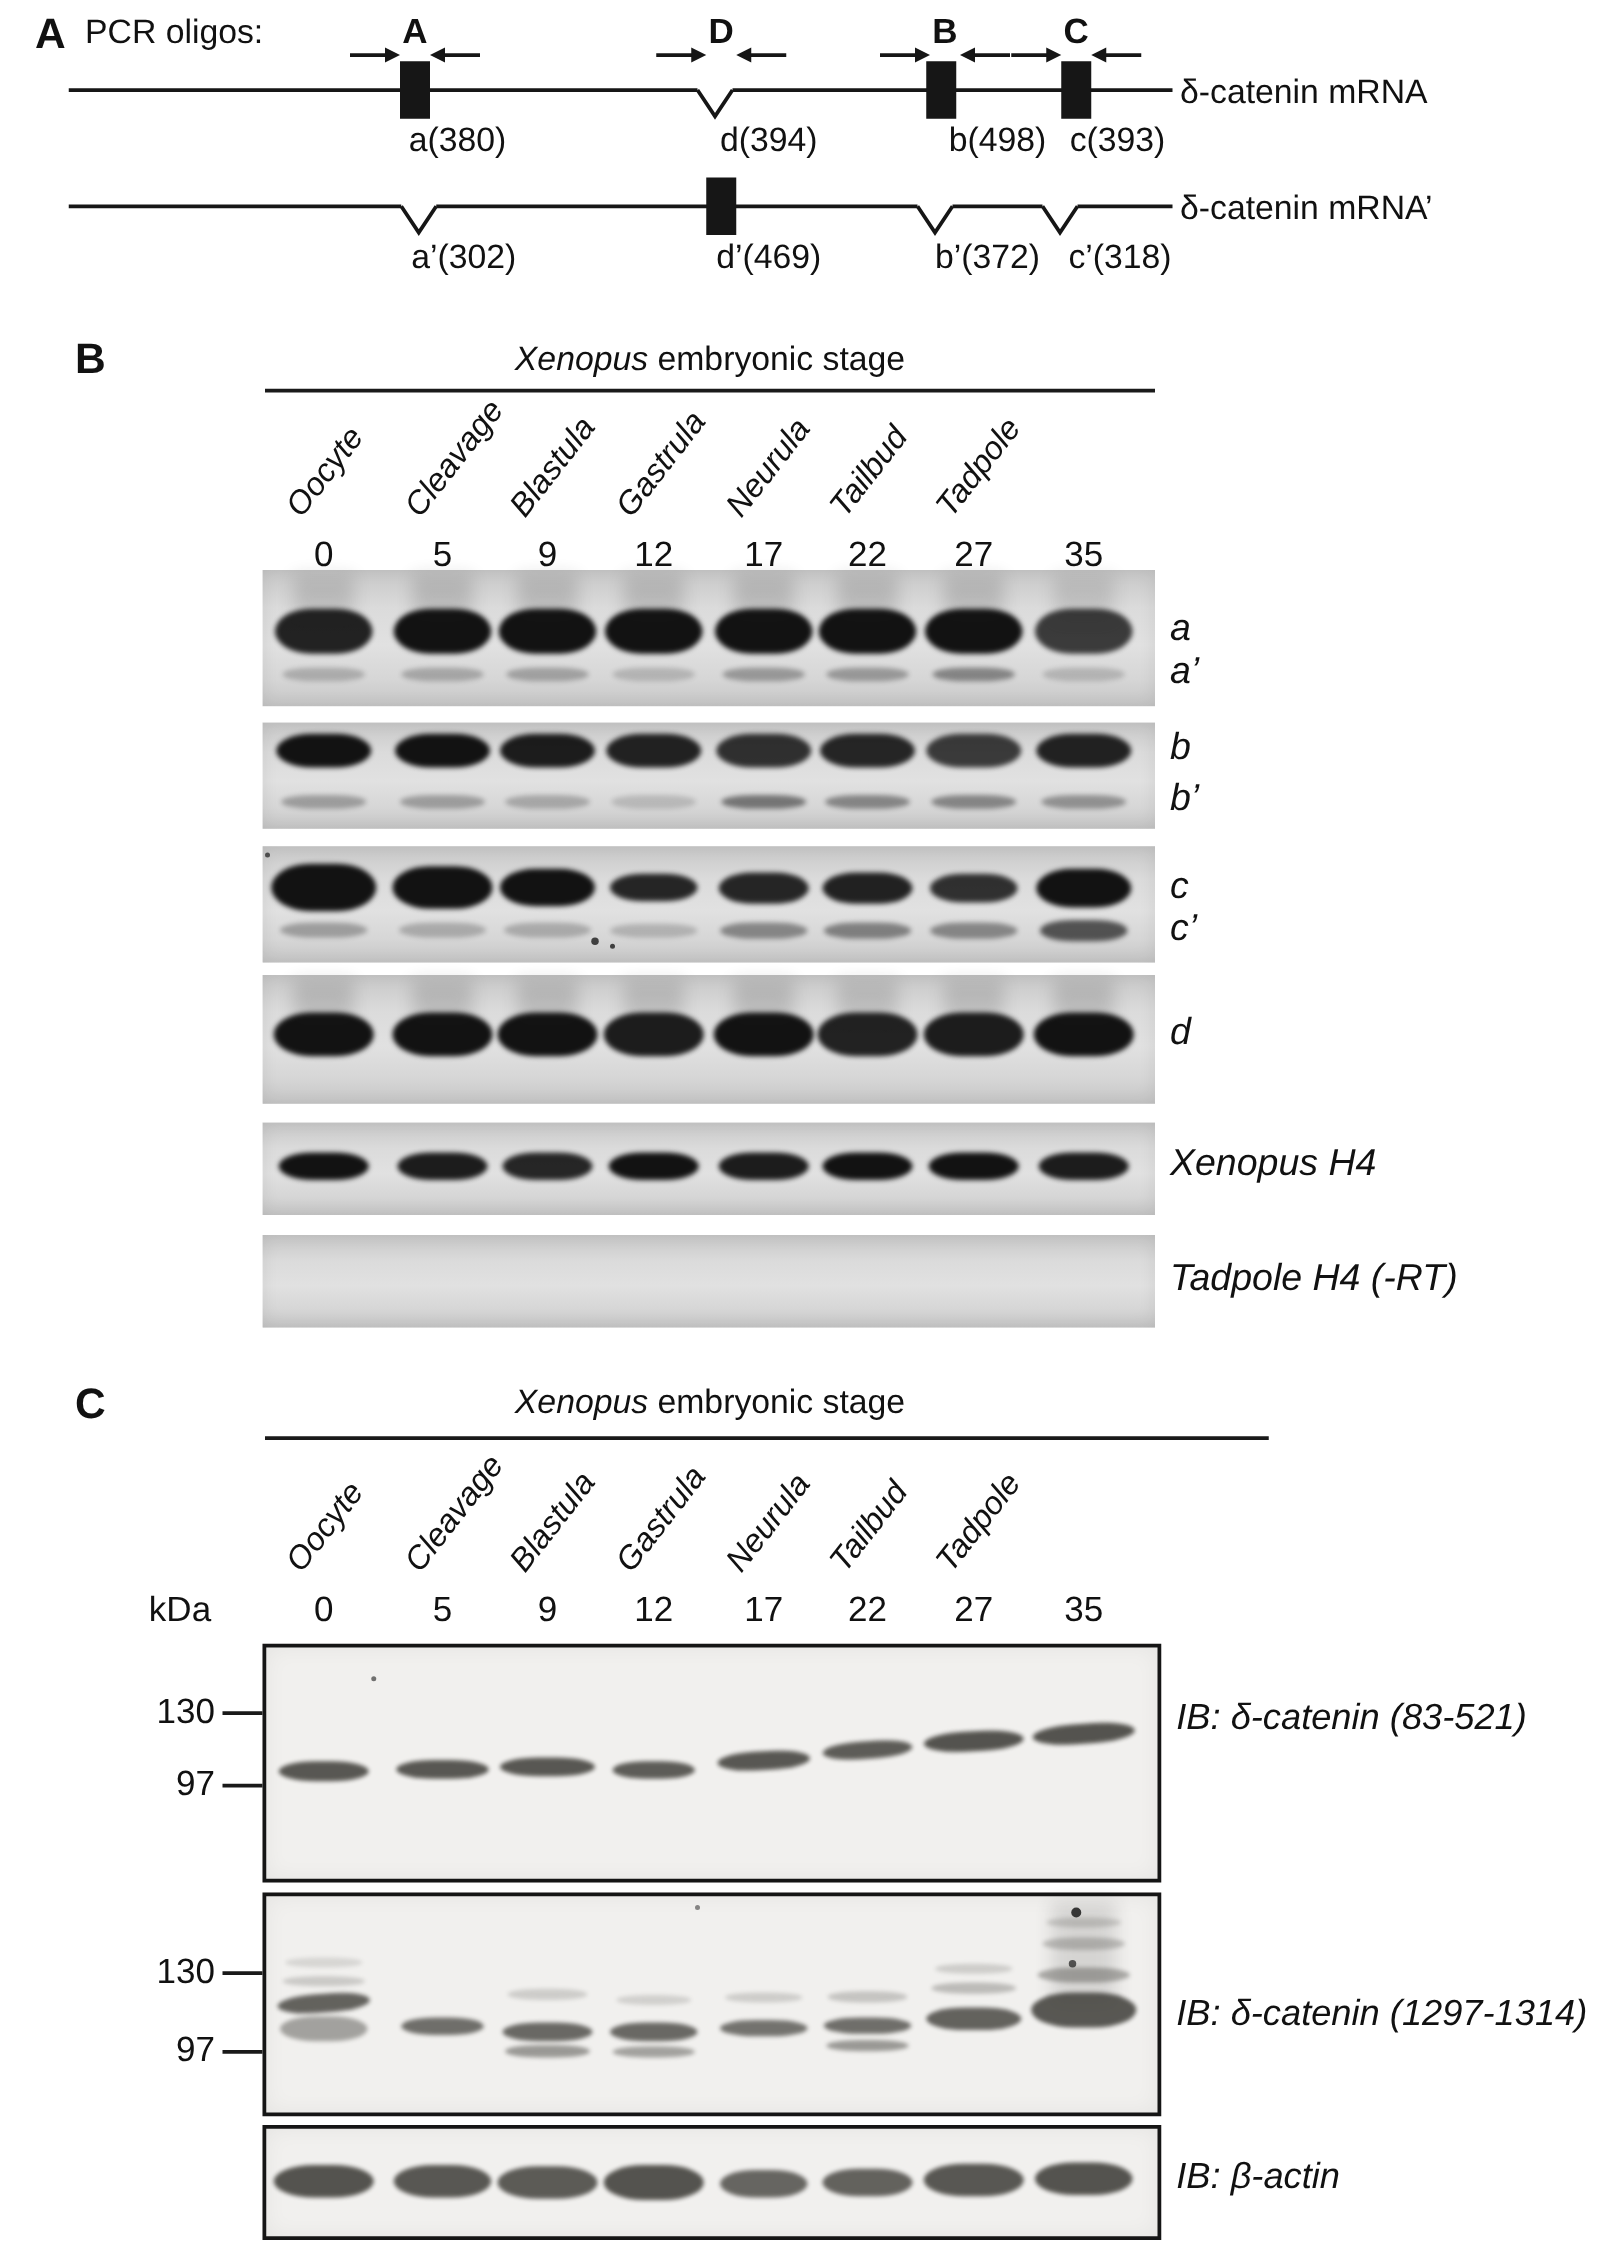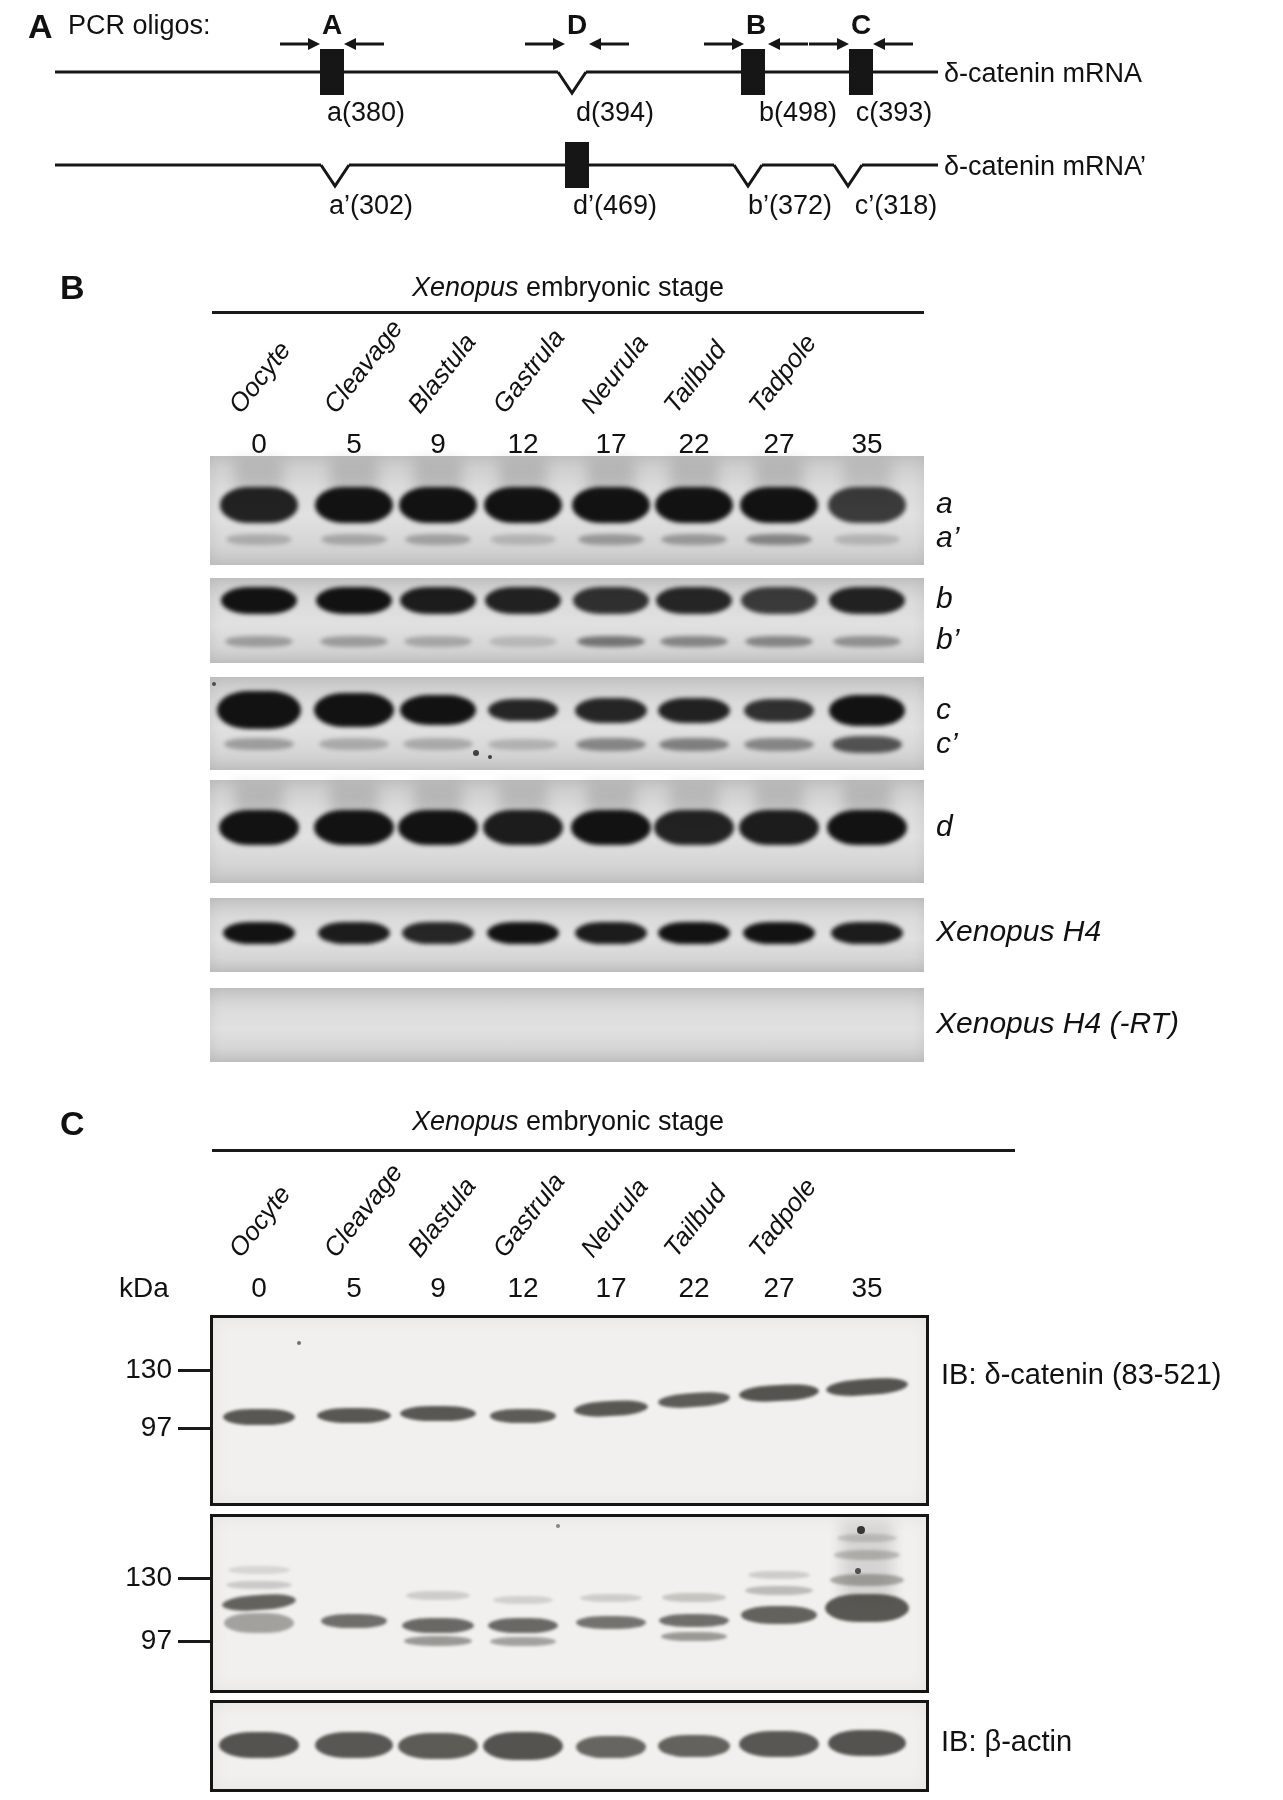--- a/index.html
+++ b/index.html
@@ -18,21 +18,21 @@
        box-shadow:inset 0 0 14px rgba(0,0,0,0.08);}
   .band{position:absolute;border-radius:45%/60%;background:#121212;filter:blur(2px);}
   .smear{position:absolute;background:#222;filter:blur(7px);}
   .sideL{position:absolute;left:936px;font-style:italic;font-size:30px;white-space:nowrap;}
   .wblot{position:absolute;left:210px;width:719px;background:#f1f0ee;
          border:3px solid #151515;box-sizing:border-box;
          box-shadow:inset 0 0 18px rgba(0,0,0,0.05);}
   .wband{position:absolute;border-radius:50%/62%;filter:blur(1.5px);}
   .mk{position:absolute;left:108px;font-size:28px;width:64px;text-align:right;}
   .tick{position:absolute;left:178px;width:32px;height:3px;background:#1a1a1a;}
-  .ib{position:absolute;left:941px;font-size:29px;white-space:nowrap;}
+  .ib{position:absolute;left:941px;font-size:29px;white-space:nowrap;font-style:italic;}
   .speck{position:absolute;border-radius:50%;background:#1a1a1a;}
   .ast{position:absolute;font-size:34px;font-weight:bold;}
   #panelA{position:absolute;left:0;top:0;}
   #panelA text{font-family:"Liberation Sans",sans-serif;fill:#111;font-size:27px;}
   #panelA text.pl{font-size:34px;font-weight:bold;}
   #panelA text.pb{font-weight:bold;font-size:28px;}
   #panelA .mid{text-anchor:middle;}
   #panelA .ln{stroke:#161616;stroke-width:3;}
   #panelA .bx{fill:#161616;}
   #panelA polygon{fill:#161616;}
@@ -239,21 +239,21 @@
     <div class="band" style="left: 223px; top: 922px; width: 72px; height: 22px; opacity: 1;"></div>
     <div class="band" style="left: 318px; top: 922px; width: 72px; height: 22px; opacity: 0.95;"></div>
     <div class="band" style="left: 402px; top: 922px; width: 72px; height: 22px; opacity: 0.9;"></div>
     <div class="band" style="left: 487px; top: 922px; width: 72px; height: 22px; opacity: 1;"></div>
     <div class="band" style="left: 575px; top: 922px; width: 72px; height: 22px; opacity: 0.95;"></div>
     <div class="band" style="left: 658px; top: 922px; width: 72px; height: 22px; opacity: 1;"></div>
     <div class="band" style="left: 743px; top: 922px; width: 72px; height: 22px; opacity: 1;"></div>
     <div class="band" style="left: 831px; top: 922px; width: 72px; height: 22px; opacity: 0.95;"></div>
     <div class="sideL" style="top: 914px;">Xenopus H4</div>
     <div class="gel" style="top: 988px; height: 74px;"></div>
-    <div class="sideL" style="top: 1006px;">Xenopus H4 (-RT)</div>
+    <div class="sideL" style="top: 1006px;">Tadpole H4 (-RT)</div>
     <div class="wblot" style="top: 1315px; height: 191px;"></div>
     <div class="mk" style="top: 1353px;">130</div>
     <div class="tick" style="top: 1369px;"></div>
     <div class="mk" style="top: 1411px;">97</div>
     <div class="tick" style="top: 1427px;"></div>
     <div class="wband" style="left: 223px; top: 1409px; width: 72px; height: 16px; opacity: 0.88; background: rgb(68, 67, 62);"></div>
     <div class="wband" style="left: 317px; top: 1407.5px; width: 74px; height: 15px; opacity: 0.88; background: rgb(68, 67, 62);"></div>
     <div class="wband" style="left: 400px; top: 1405.5px; width: 76px; height: 15px; opacity: 0.88; background: rgb(68, 67, 62);"></div>
     <div class="wband" style="left: 490px; top: 1409px; width: 66px; height: 14px; opacity: 0.85; background: rgb(68, 67, 62);"></div>
     <div class="wband" style="left: 574px; top: 1400.5px; width: 74px; height: 15px; opacity: 0.88; background: rgb(68, 67, 62); transform: rotate(-3deg);"></div>
@@ -283,20 +283,21 @@
     <div class="wband" style="left: 659px; top: 1613.5px; width: 70px; height: 13px; opacity: 0.75; background: rgb(68, 67, 62);"></div>
     <div class="wband" style="left: 661px; top: 1631.5px; width: 66px; height: 9px; opacity: 0.5; background: rgb(68, 67, 62);"></div>
     <div class="wband" style="left: 662px; top: 1592.5px; width: 64px; height: 9px; opacity: 0.25; background: rgb(68, 67, 62);"></div>
     <div class="wband" style="left: 741px; top: 1606px; width: 76px; height: 18px; opacity: 0.82; background: rgb(68, 67, 62);"></div>
     <div class="wband" style="left: 745px; top: 1585.5px; width: 68px; height: 9px; opacity: 0.3; background: rgb(68, 67, 62);"></div>
     <div class="wband" style="left: 748px; top: 1571px; width: 62px; height: 8px; opacity: 0.2; background: rgb(68, 67, 62);"></div>
     <div class="wband" style="left: 825px; top: 1594px; width: 84px; height: 28px; opacity: 0.88; background: rgb(68, 67, 62);"></div>
     <div class="wband" style="left: 830px; top: 1574px; width: 74px; height: 12px; opacity: 0.4; background: rgb(68, 67, 62);"></div>
     <div class="wband" style="left: 834px; top: 1550px; width: 66px; height: 10px; opacity: 0.28; background: rgb(68, 67, 62);"></div>
     <div class="wband" style="left: 837px; top: 1534px; width: 60px; height: 8px; opacity: 0.2; background: rgb(68, 67, 62);"></div>
+    <div class="ib" style="top: 1595px;">IB: δ-catenin (1297-1314)</div>
     <div class="wblot" style="top: 1700px; height: 92px;"></div>
     <div class="wband" style="left: 219px; top: 1732px; width: 80px; height: 26px; opacity: 0.9; background: rgb(68, 67, 62);"></div>
     <div class="wband" style="left: 315px; top: 1732px; width: 78px; height: 26px; opacity: 0.88; background: rgb(68, 67, 62);"></div>
     <div class="wband" style="left: 398px; top: 1733px; width: 80px; height: 26px; opacity: 0.86; background: rgb(68, 67, 62);"></div>
     <div class="wband" style="left: 483px; top: 1732px; width: 80px; height: 28px; opacity: 0.9; background: rgb(68, 67, 62);"></div>
     <div class="wband" style="left: 576px; top: 1736px; width: 70px; height: 22px; opacity: 0.8; background: rgb(68, 67, 62);"></div>
     <div class="wband" style="left: 658px; top: 1735px; width: 72px; height: 22px; opacity: 0.82; background: rgb(68, 67, 62);"></div>
     <div class="wband" style="left: 739px; top: 1731px; width: 80px; height: 26px; opacity: 0.88; background: rgb(68, 67, 62);"></div>
     <div class="wband" style="left: 828px; top: 1730px; width: 78px; height: 26px; opacity: 0.9; background: rgb(68, 67, 62);"></div>
     <div class="ib" style="top: 1725px;">IB: β-actin</div>

